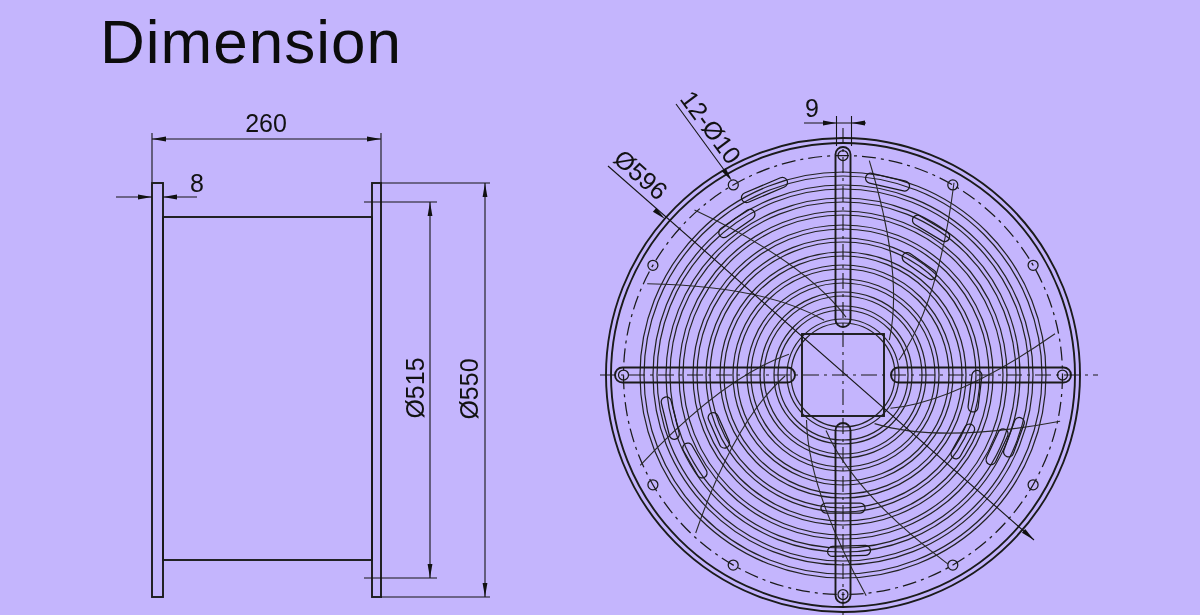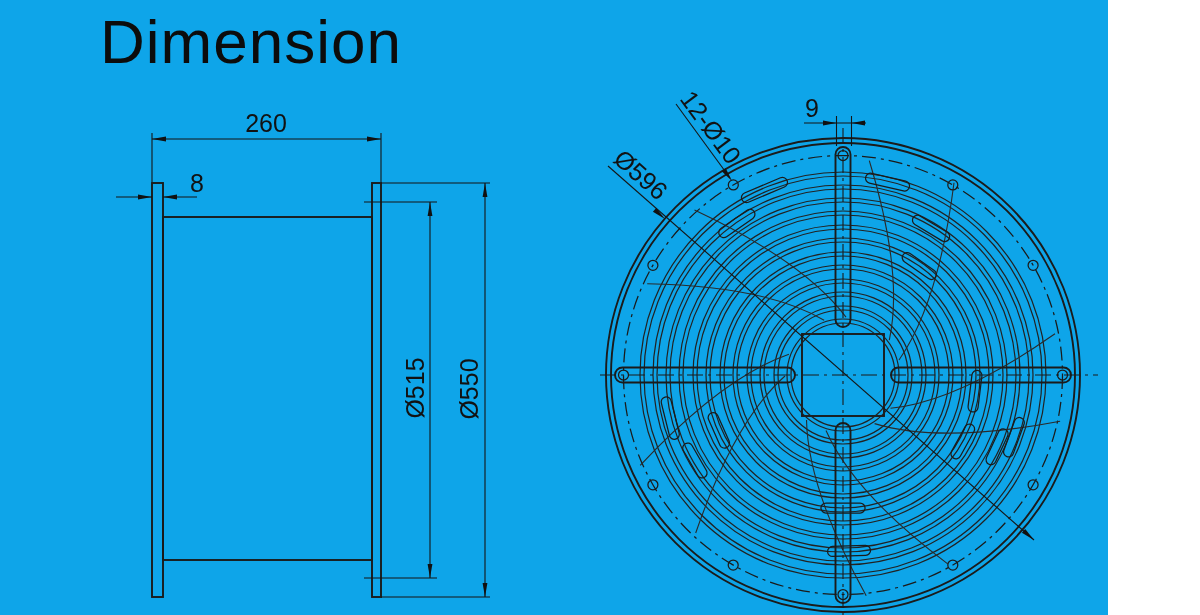--- a/index.html
+++ b/index.html
@@ -1,16 +1,16 @@
 <!DOCTYPE html>
 <html><head>
 <meta charset="utf-8">
 <style>
   html,body{margin:0;padding:0;background:#ffffff;}
-  .stage{width:1108px;height:615px;position:relative;background:#0ea5e9;overflow:hidden;}
+  .stage{width:1200px;height:615px;position:relative;background:#c4b5fd;overflow:hidden;}
   svg{display:block;}
   .title-text{font-family:"Liberation Sans","DejaVu Sans",sans-serif;font-size:62px;font-weight:500;fill:#0c0c0c;letter-spacing:1px;}
   .dim-text{font-family:"Liberation Sans","DejaVu Sans",sans-serif;font-size:25px;fill:#121212;}
   .obj{stroke:#1b1b1b;stroke-width:1.9;fill:none;}
   .thin{stroke:#1b1b1b;stroke-width:1.25;fill:none;}
   .ring{stroke:#222;stroke-width:1.2;fill:none;}
   .blade{stroke:#2a2a2a;stroke-width:1.1;fill:none;}
   .dimline{stroke:#151515;stroke-width:1.1;fill:none;}
   .cline{stroke:#1b1b1b;stroke-width:1.1;fill:none;stroke-dasharray:16 5 3 5;}
   .arrow{fill:#111;stroke:none;}

